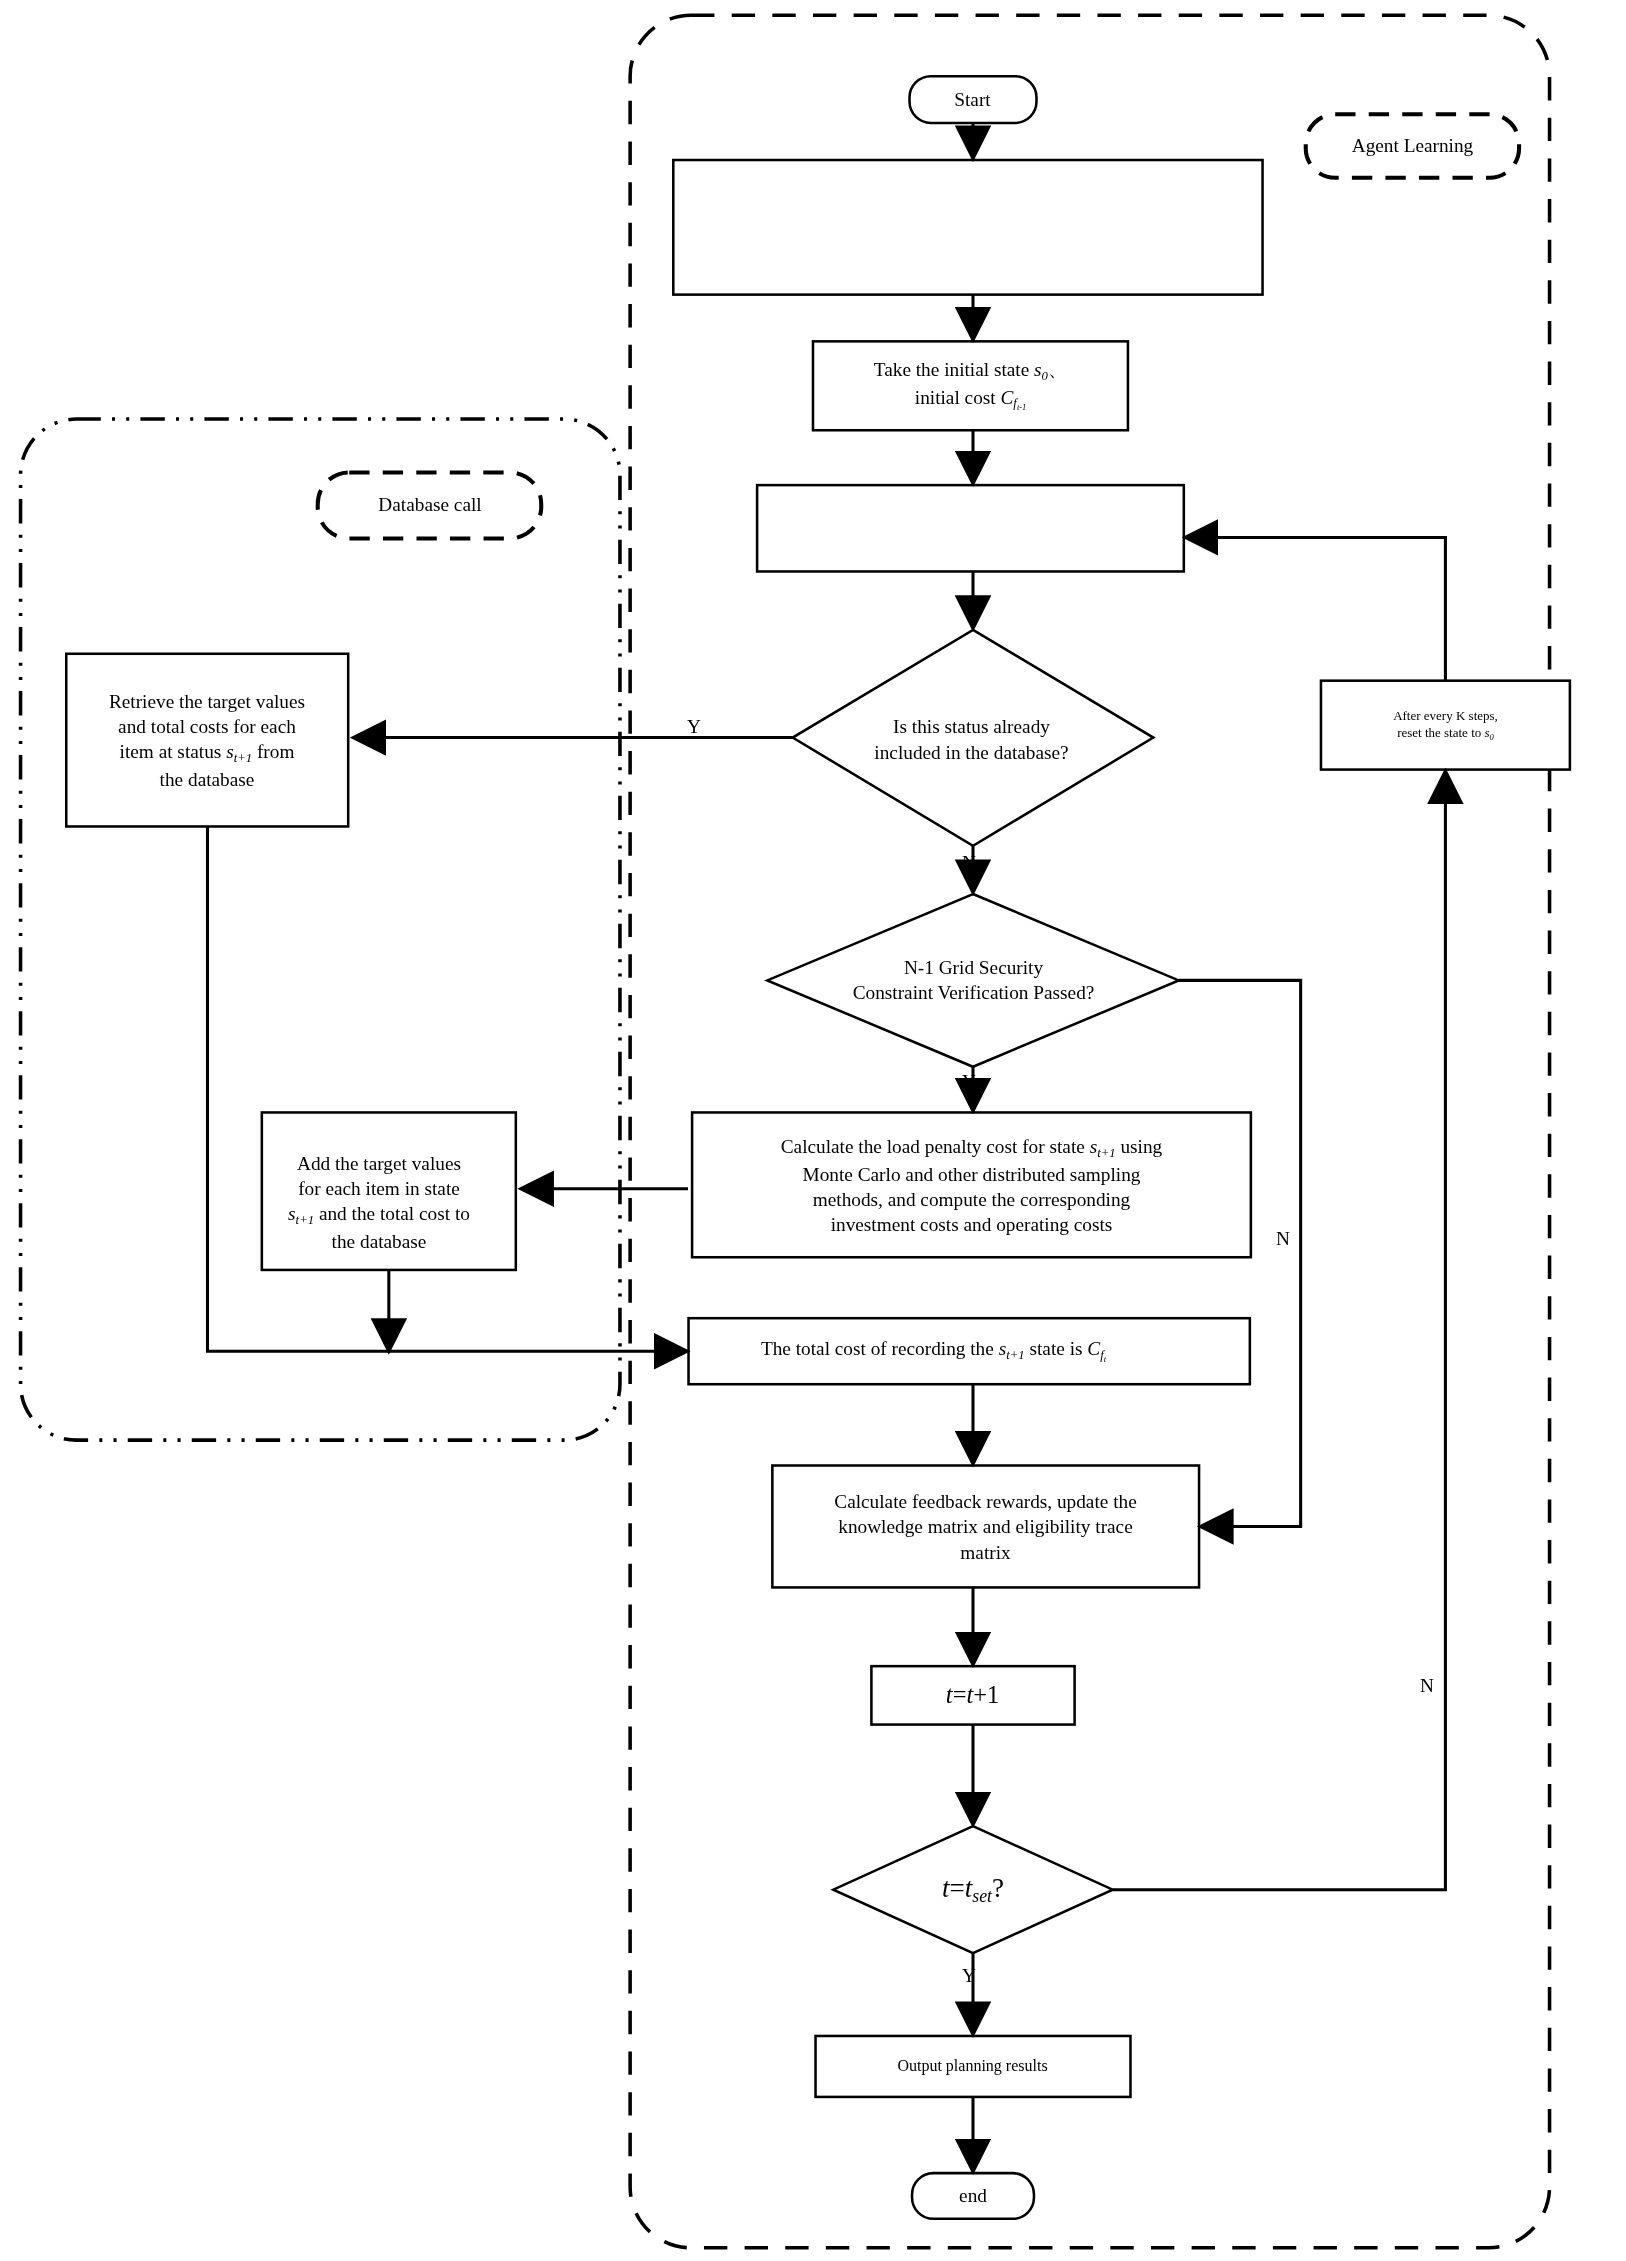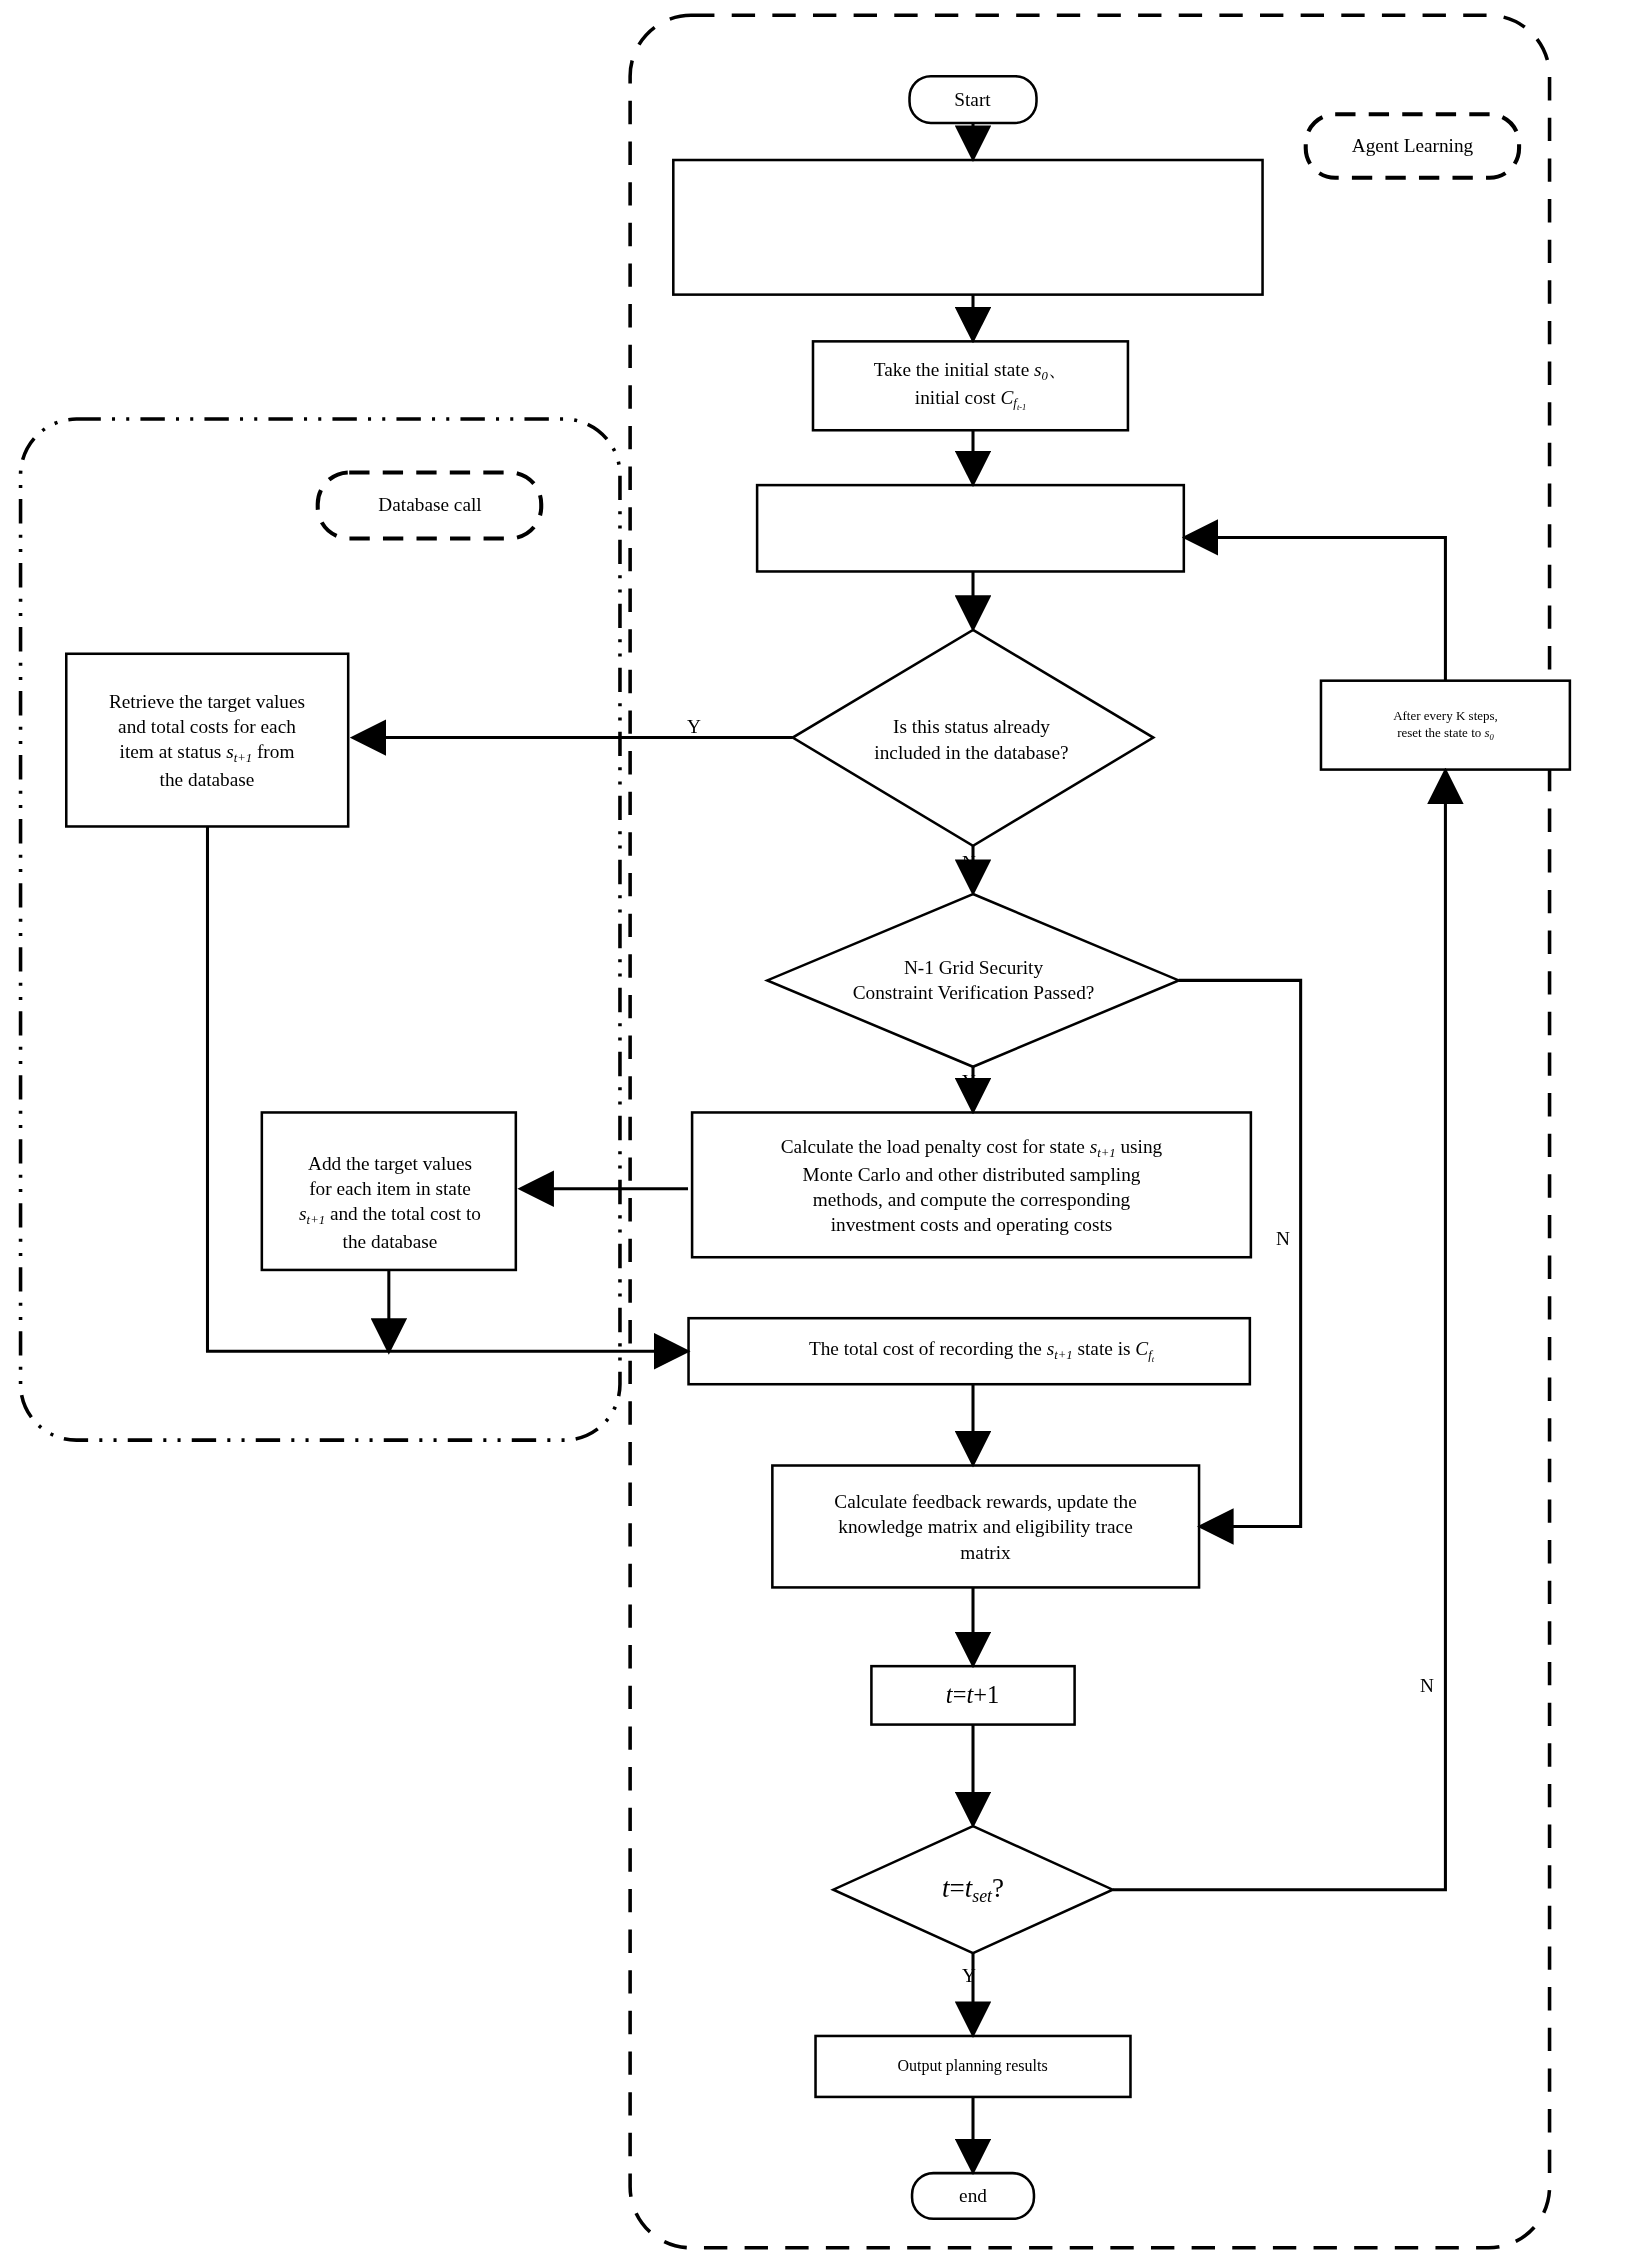--- a/index.html
+++ b/index.html
@@ -134,25 +134,25 @@
   </div>
 
   <div class="nodeText" style="left:793px;top:942px;width:361px;height:76px;font-size:19.3px;">
     <div>N-1 Grid Security<br>Constraint Verification Passed?</div>
   </div>
 
   <div class="nodeText" style="left:692px;top:1113px;width:559px;height:145px;font-size:19.3px;">
     <div>Calculate the load penalty cost for state <i>s<sub>t+1</sub></i> using<br>Monte Carlo and other distributed sampling<br>methods, and compute the corresponding<br>investment costs and operating costs</div>
   </div>
 
-  <div class="nodeText" style="left:263px;top:1113px;width:254px;height:179px;font-size:19.3px;">
+  <div class="nodeText" style="left:252px;top:1113px;width:254px;height:179px;font-size:19.3px;">
     <div>Add  the target values<br>for each item in state<br><i>s<sub>t+1</sub></i> and the total cost to<br>the database</div>
   </div>
 
-  <div class="nodeText" style="left:688px;top:1318px;width:491px;height:66px;font-size:19.3px;padding-left:48px;">
+  <div class="nodeText" style="left:688px;top:1318px;width:491px;height:66px;font-size:19.3px;">
     <div>The total cost of recording the <i>s<sub>t+1</sub></i> state is <i>C<sub>f<sub>t</sub></sub></i></div>
   </div>
 
   <div class="nodeText" style="left:772px;top:1466px;width:427px;height:122px;font-size:19.3px;">
     <div>Calculate feedback rewards, update the<br>knowledge matrix and eligibility trace<br>matrix</div>
   </div>
 
   <div class="nodeText" style="left:871px;top:1666px;width:203px;height:58px;font-size:24.4px;">
     <div><i>t</i>=<i>t</i>+1</div>
   </div>

